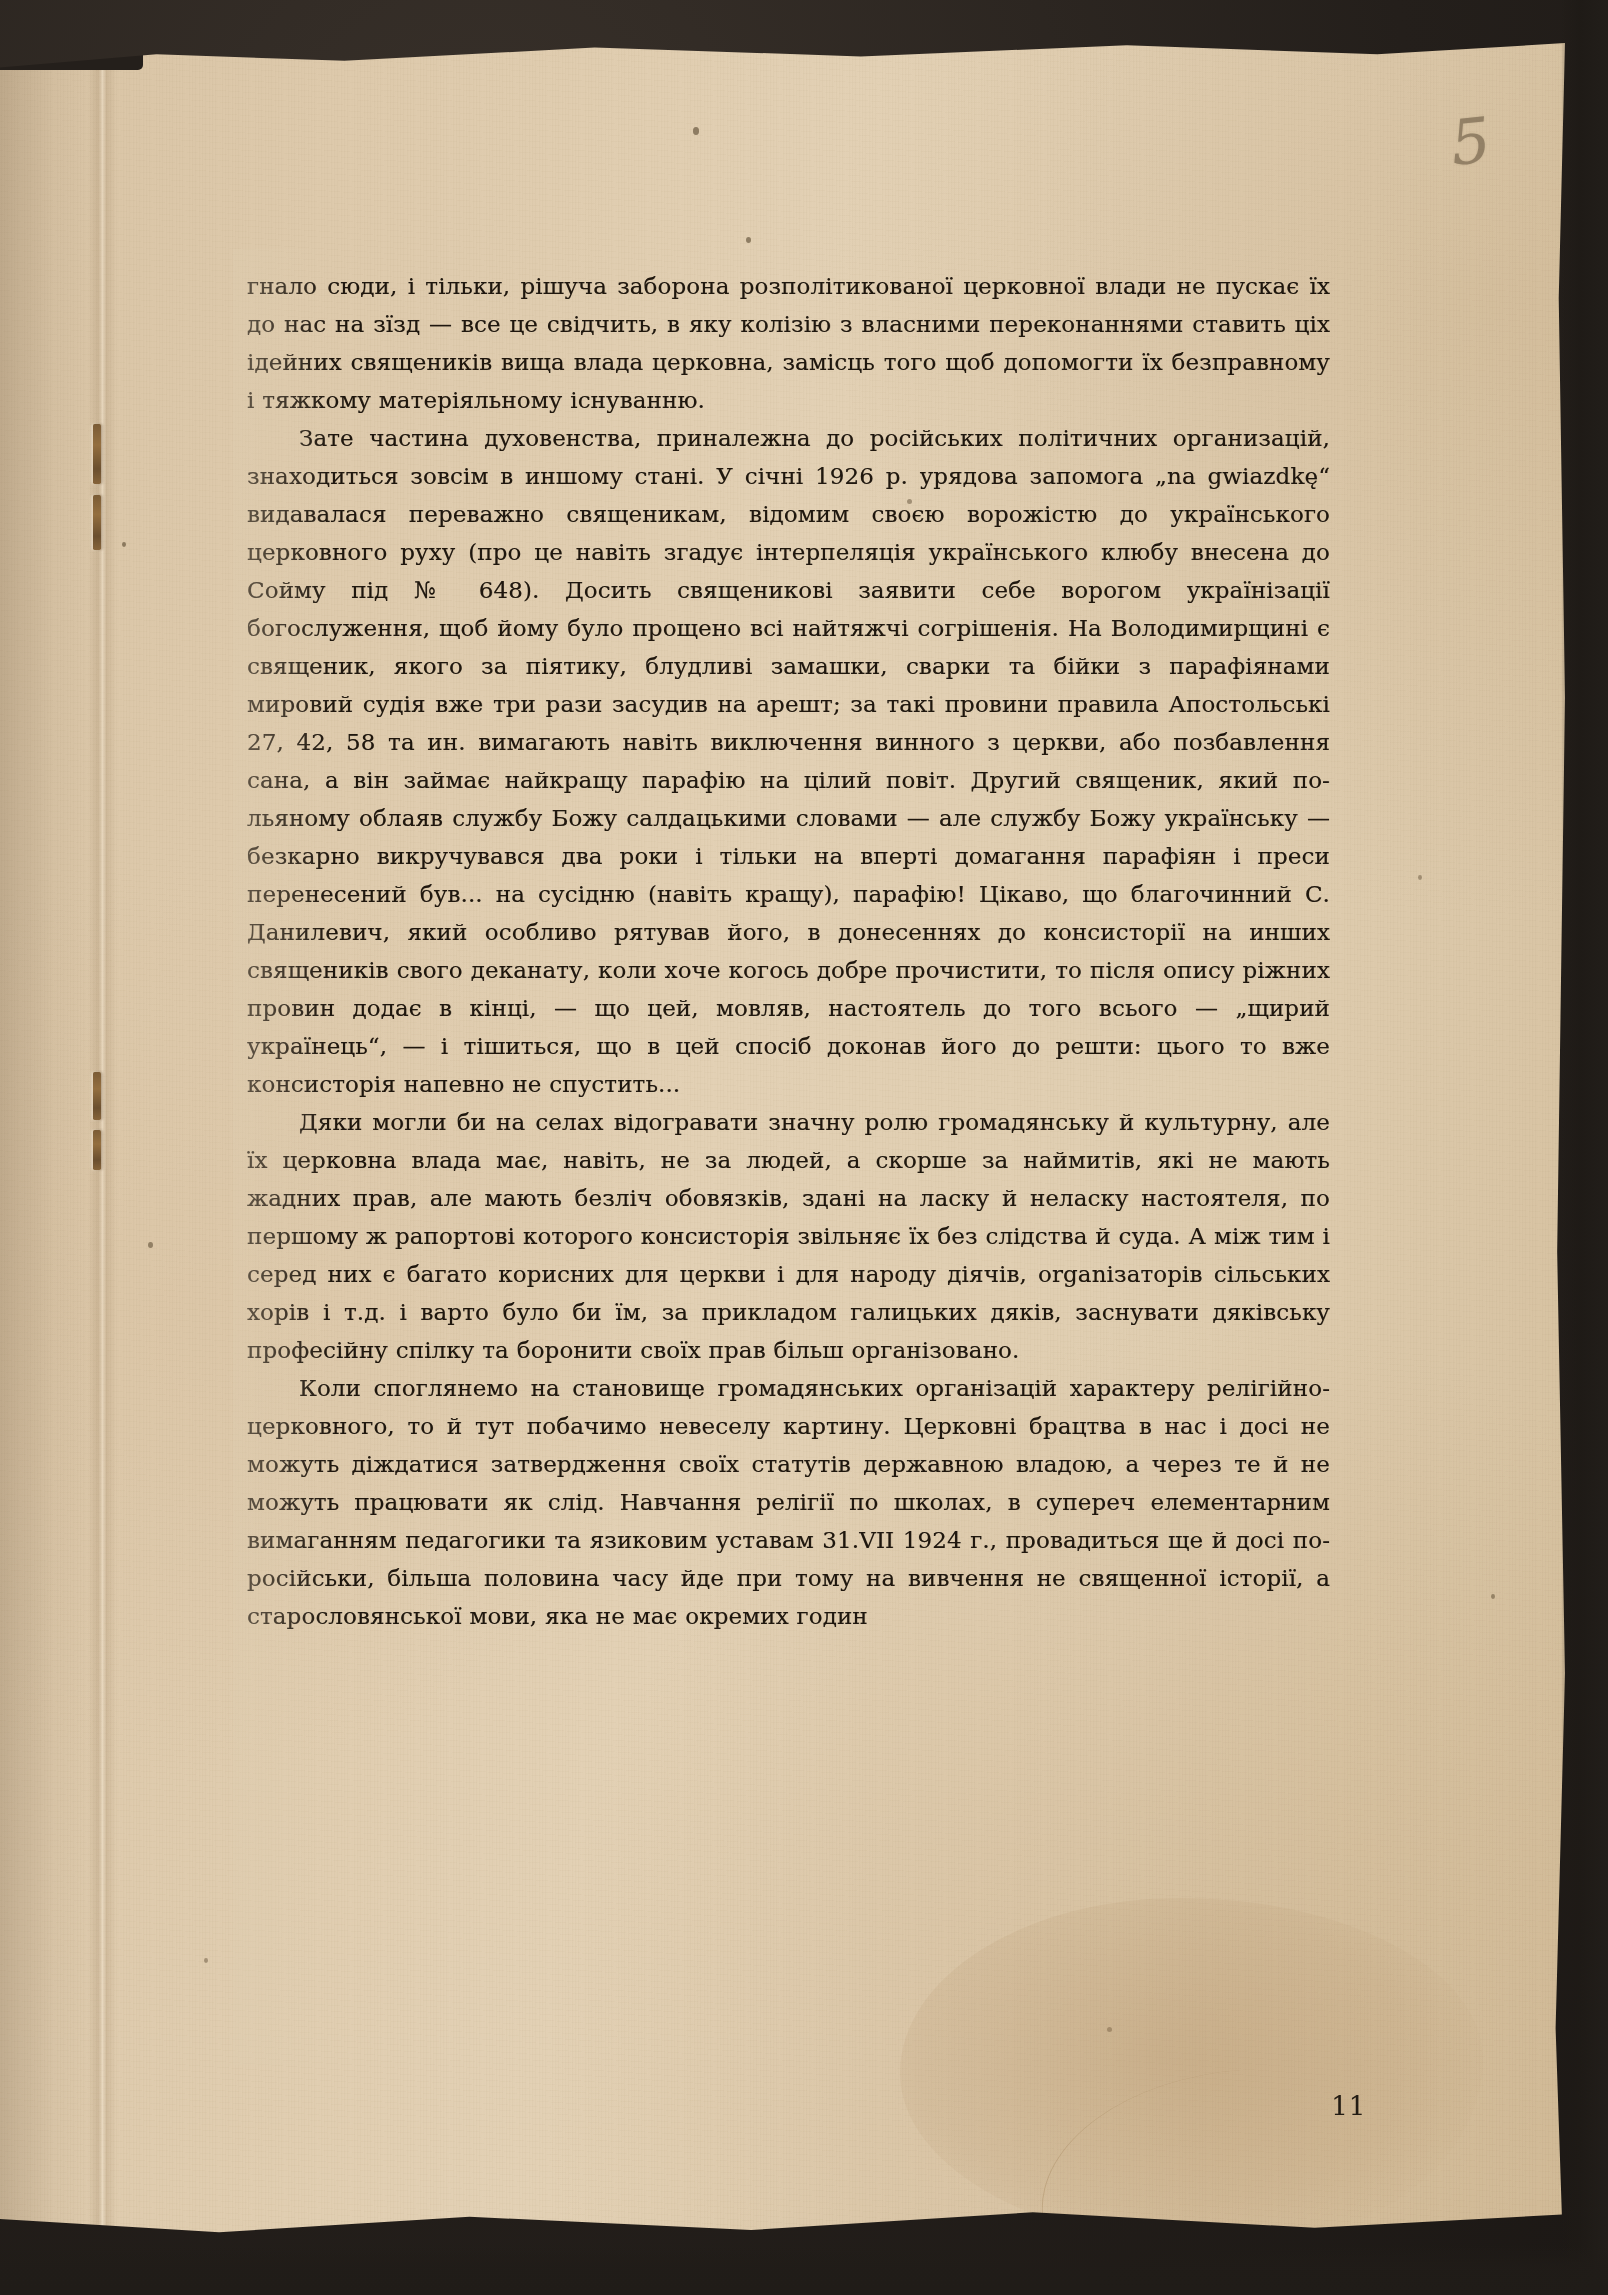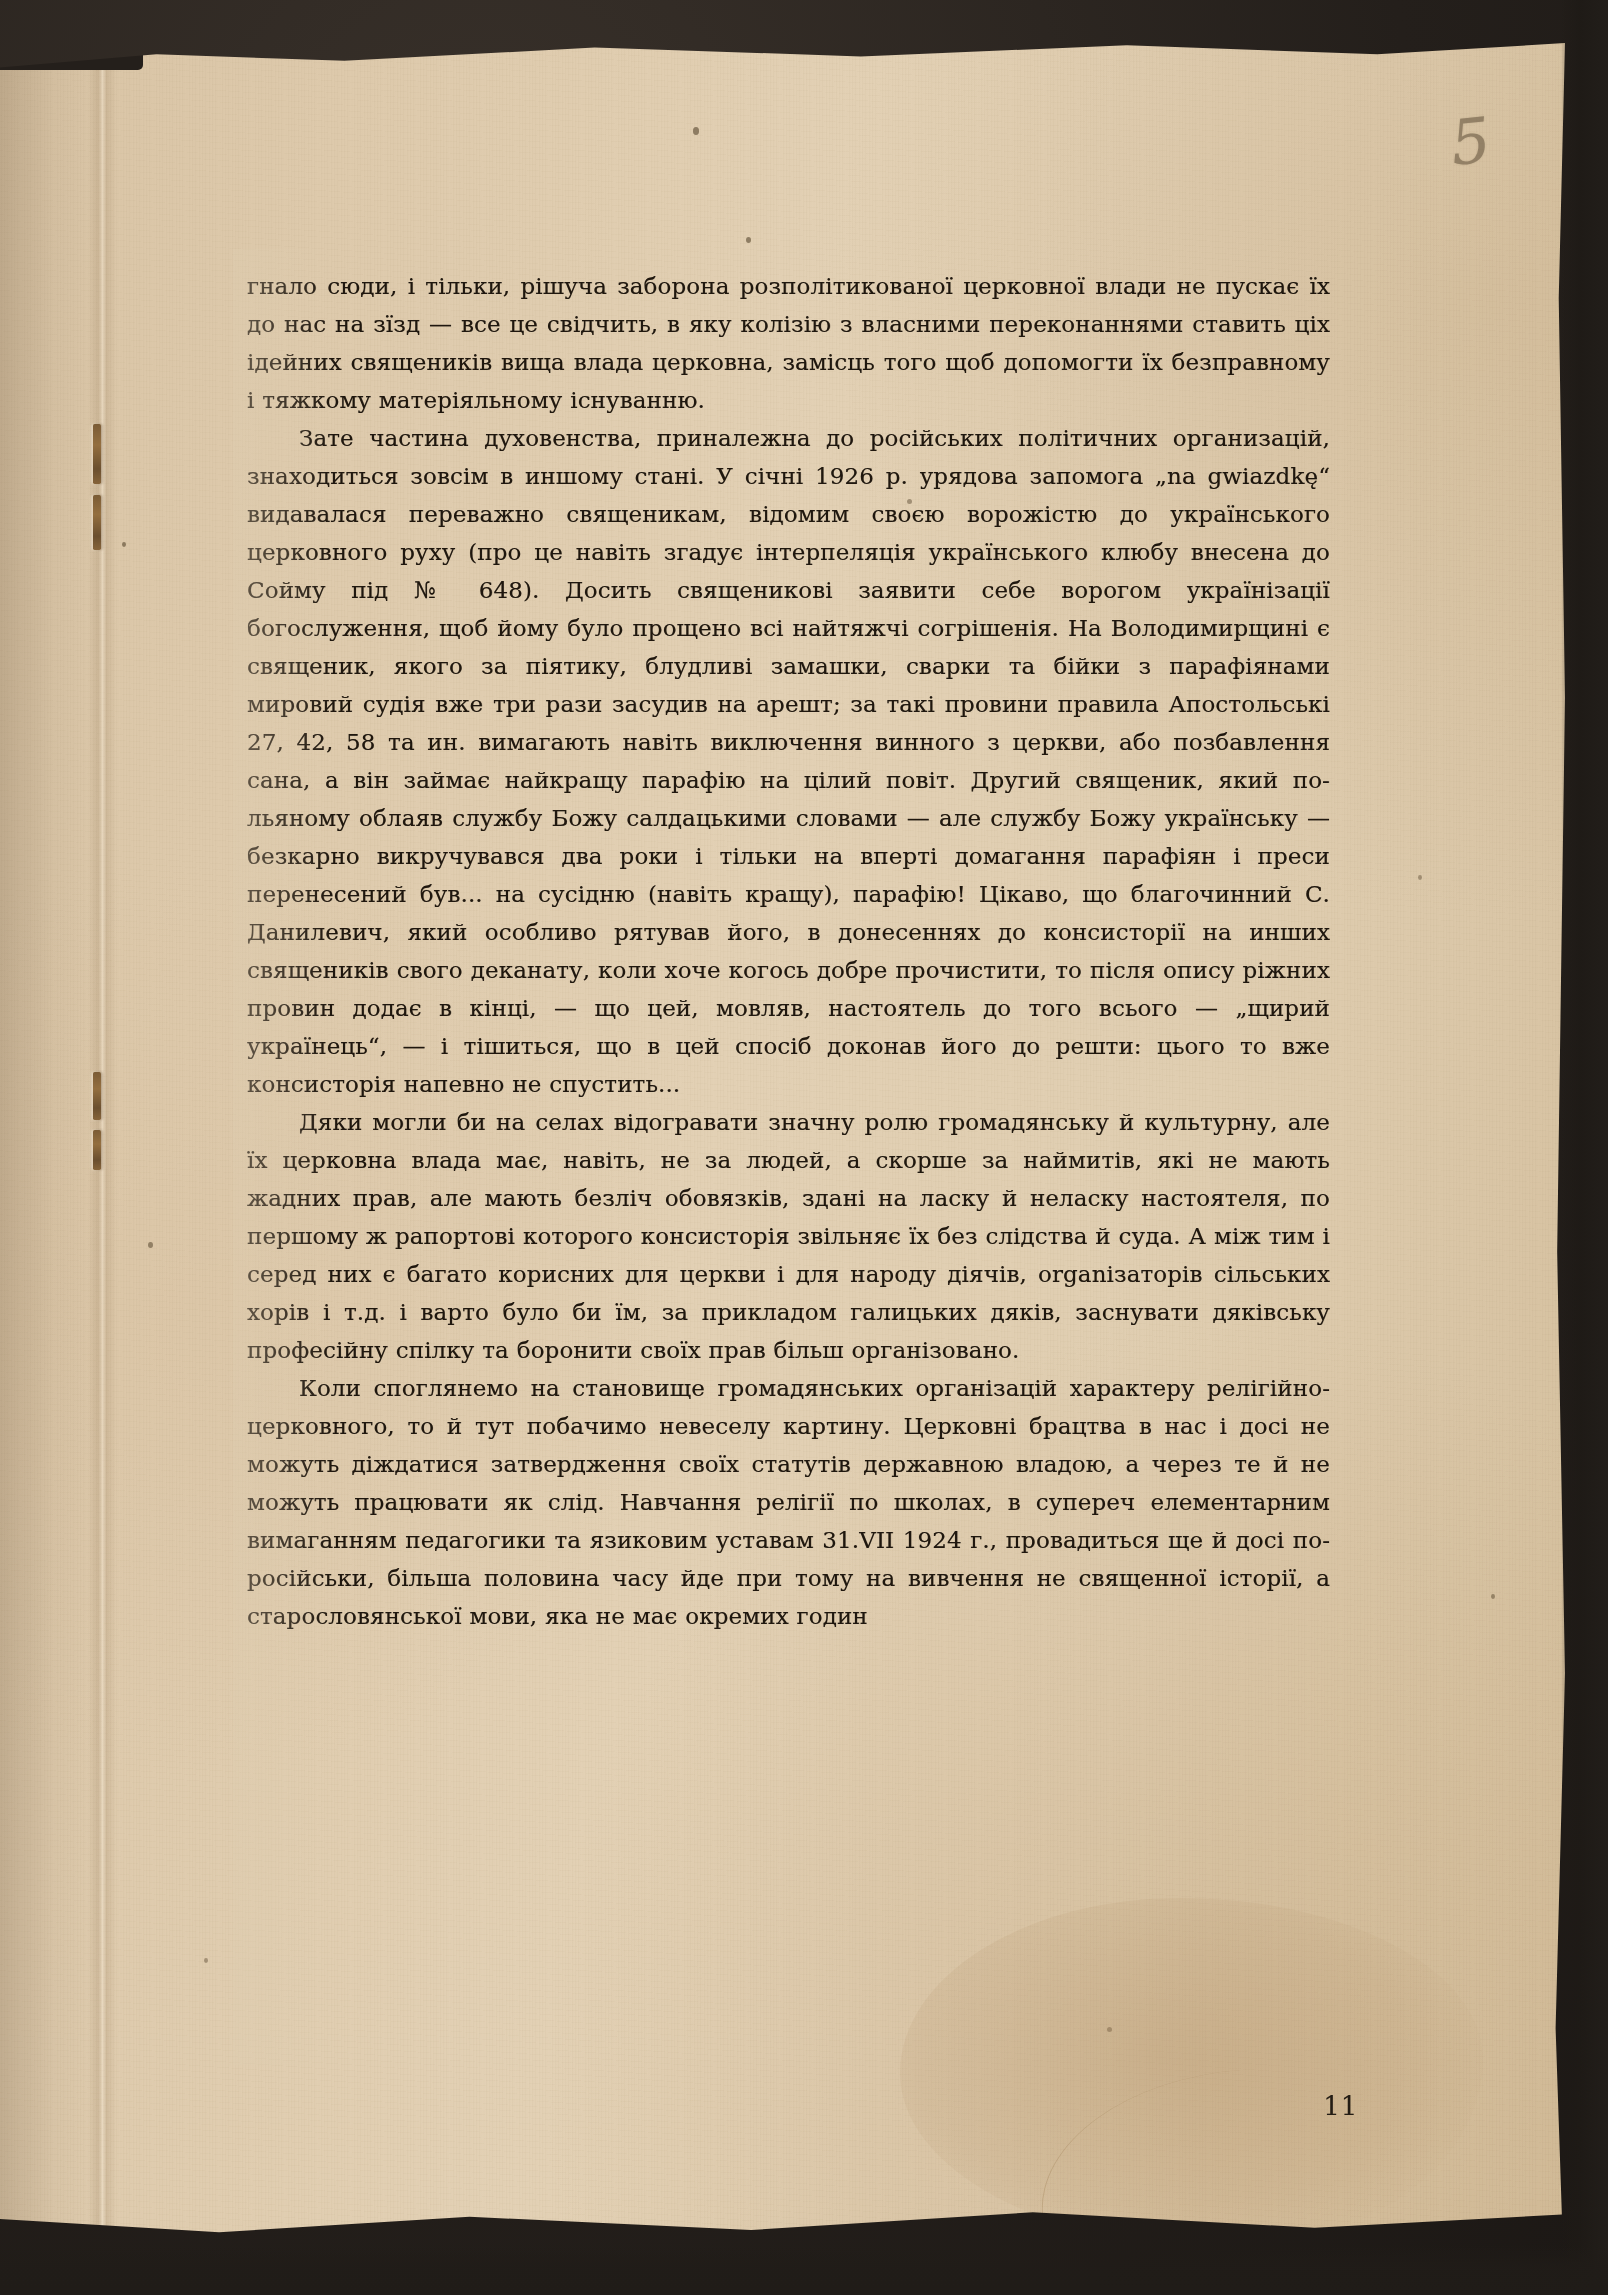--- a/index.html
+++ b/index.html
@@ -182,21 +182,21 @@
     width: 350px; height: 217px;
     pointer-events: none;
     border-left: 1.7px solid rgba(150,116,74,0.30);
     border-radius: 60% 0 0 40%;
     transform: rotate(-4deg);
   }
 
   
   #page-number {
     position: absolute;
-    left: 0;
+    left: 8px;
     top: 2059px;
     width: 1358px;
     text-align: right;
     color: #231c14;
     font-family: "DejaVu Serif", serif;
     font-size: 26px;
     letter-spacing: 0.8px;
     text-shadow: 0.3px 0.2px 0 rgba(35,28,20,0.3);
   }
 

